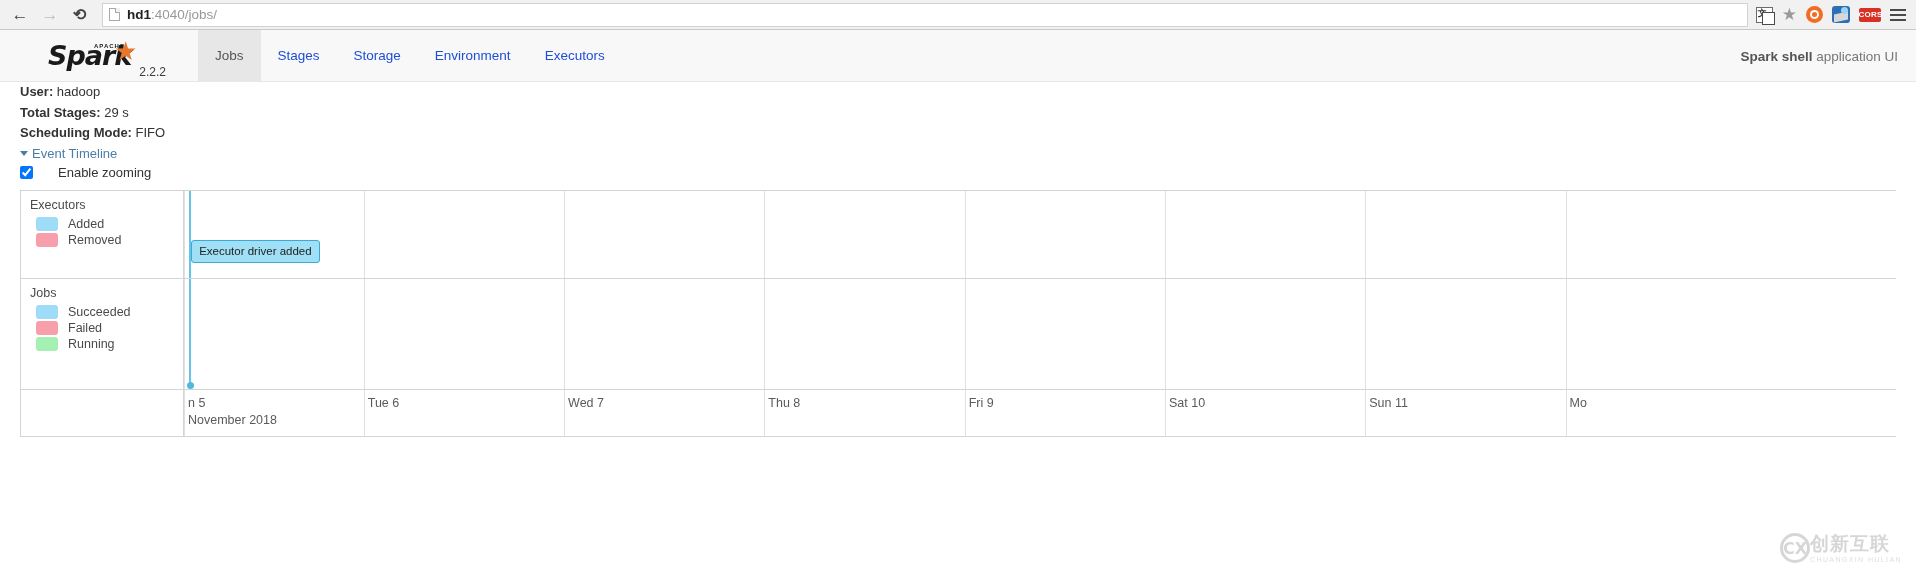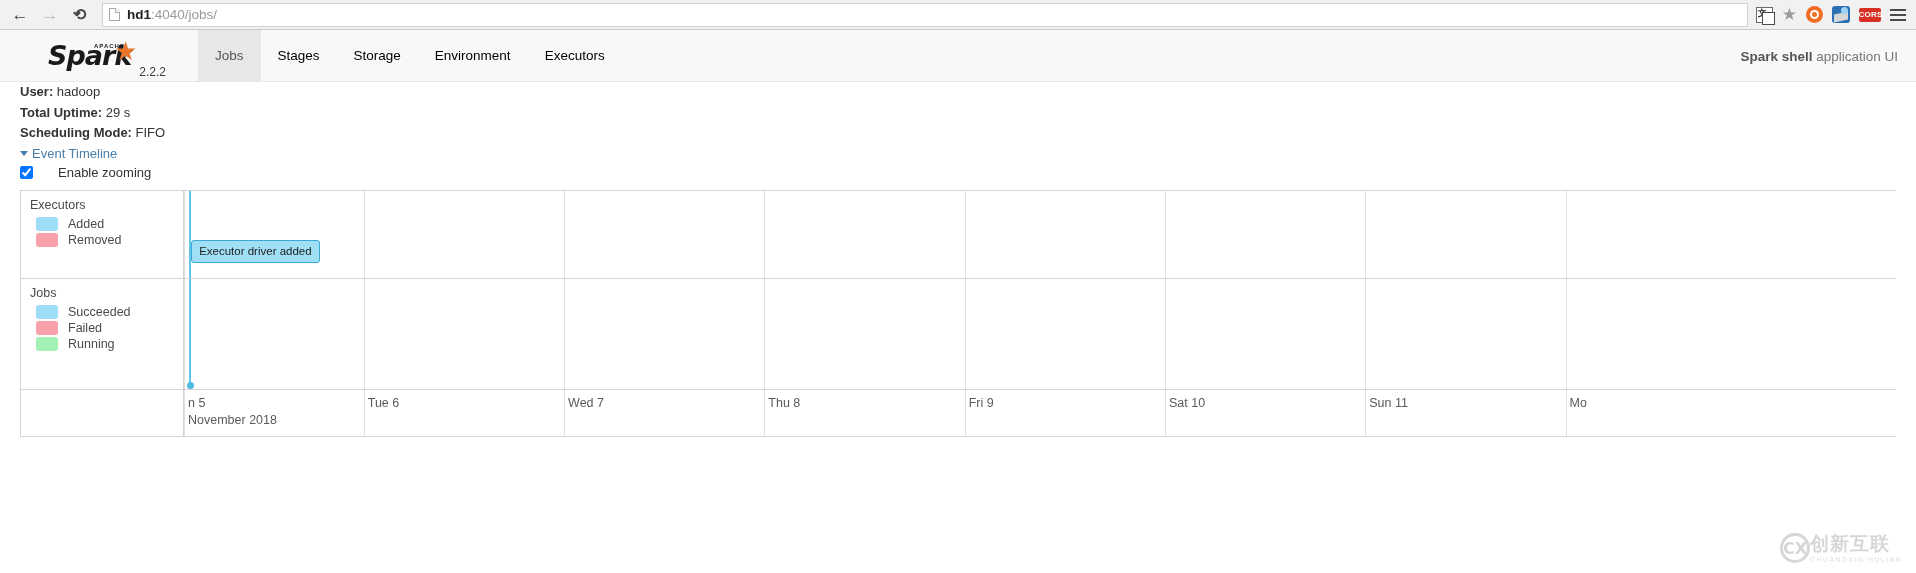--- a/index.html
+++ b/index.html
@@ -201,21 +201,21 @@
     color: #3c3c3c;
     align-self: flex-end;
     padding-bottom: 2px;
   }
   .nav-items { display: flex; align-items: stretch; margin-left: 18px; }
   .nav-item {
     display: flex;
     align-items: center;
     padding: 0 17px;
     font-size: 13.5px;
-    color: #000000;
+    color: #1d4ed8;
     text-decoration: none;
     white-space: nowrap;
   }
   .nav-item.active { background: #e7e7e7; color: #555; }
   .app-ui-label {
     position: absolute;
     right: 18px;
     top: 50%;
     transform: translateY(-50%);
     font-size: 13.5px;
@@ -465,21 +465,21 @@
     <b>Spark shell</b><span> application UI</span>
   </div>
 </div>
 
 <div class="content">
 
   <div class="meta-line">
     <b>User:</b><span> hadoop</span>
   </div>
   <div class="meta-line">
-    <b>Total Uptime:</b><span> 29 s</span>
+    <b>Total Stages:</b><span> 29 s</span>
   </div>
   <div class="meta-line">
     <b>Scheduling Mode:</b><span> FIFO</span>
   </div>
 
   <a class="toggle-link">
     <span class="caret-down"></span><span>Event Timeline</span>
   </a>
 
   <div class="zoom-row">

